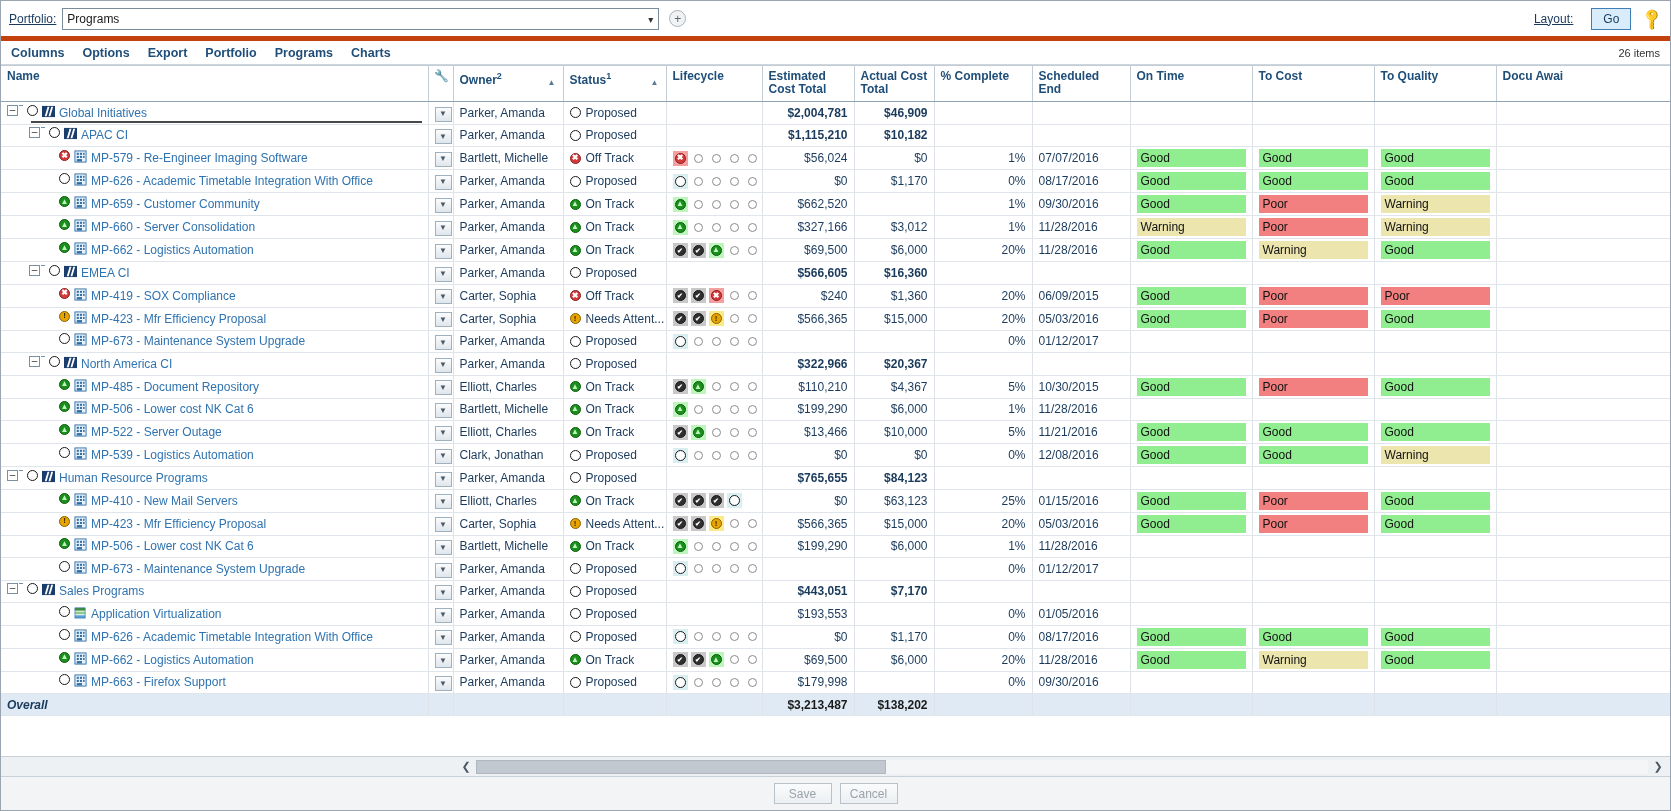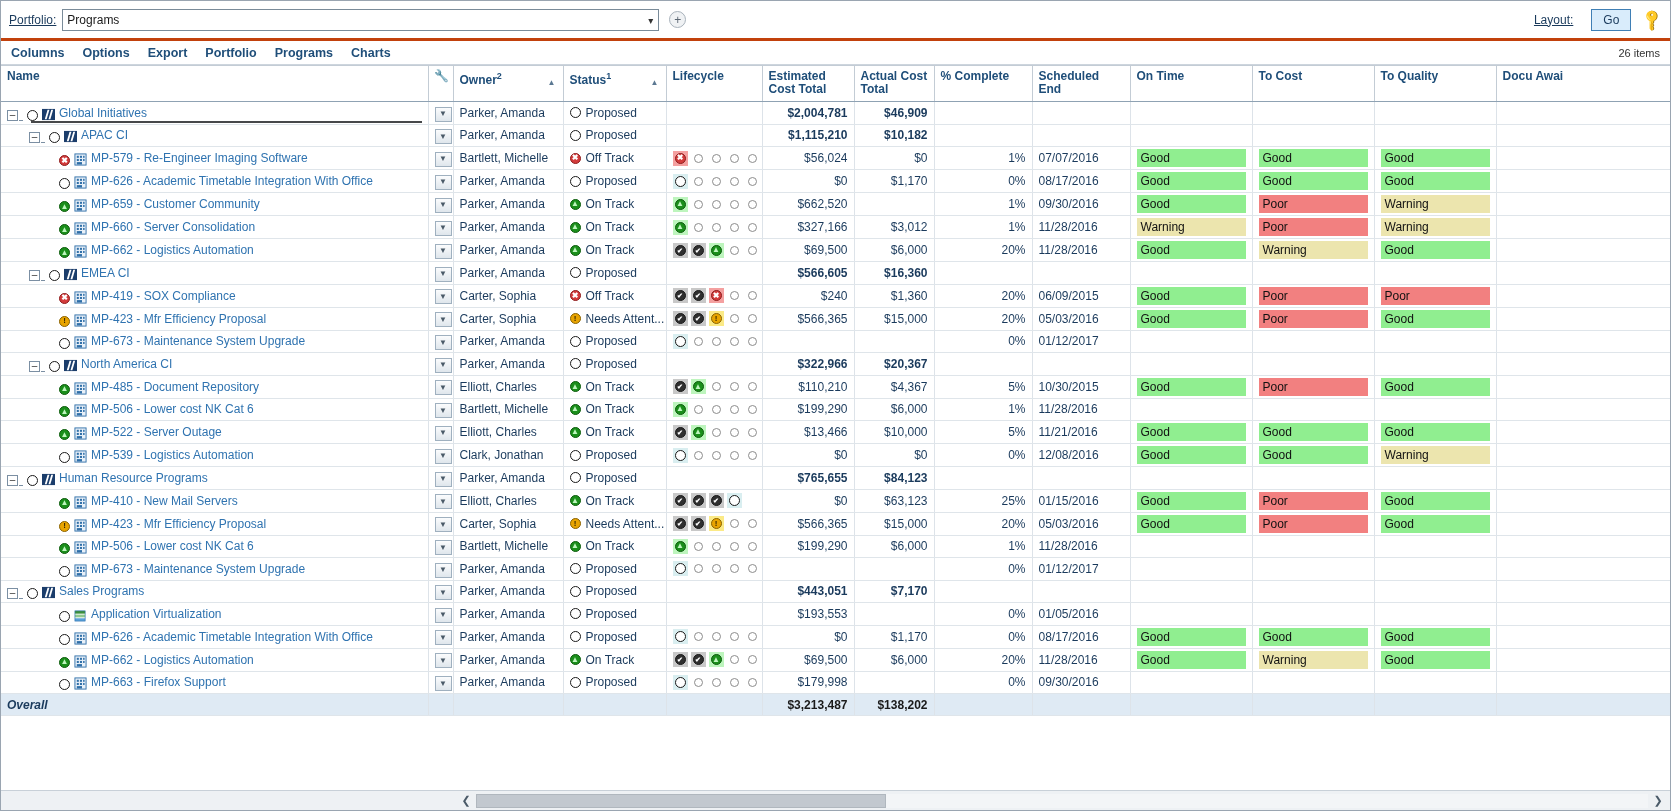--- a/index.html
+++ b/index.html
@@ -18,21 +18,21 @@
     position: relative;
     background: #fff;
     border: 1px solid #9aa5b1;
     display: flex; flex-direction: column;
   }
 
   
   .topbar {
     height: 40px; min-height: 40px;
     display: flex; align-items: center;
-    border-bottom: 3px solid #c2410c;
+    border-bottom: 5px solid #c2410c;
     background: #ffffff;
     padding: 0 8px;
   }
   .field-label {
     font-size: 12px; color: #1a3a5c;
     text-decoration: underline;
     margin-right: 6px; white-space: nowrap;
   }
   .sel-wrap { position: relative; display: inline-block; }
   select.combo {
@@ -130,21 +130,21 @@
   td.c-owner     { color: #2f73b0; }
   td.c-status    { border-bottom: 1px solid #79d279; }
   td.c-lifecycle { padding: 1px 4px; }
   td.c-num       { text-align: right; color: #2f73b0; }
   td.c-numbold   { text-align: right; color: #111; font-weight: bold; }
   td.c-pct       { text-align: right; color: #222; }
   td.c-date      { text-align: left; color: #222; }
   td.c-stat      { padding: 1px 2px; }
 
   
-  .namecell { display: flex; align-items: flex-end; gap: 4px; }
+  .namecell { display: flex; align-items: flex-start; gap: 4px; }
   .expander {
     width: 11px; height: 11px;
     border: 1px solid #7b8fa3; background: #fff;
     display: inline-flex; align-items: center; justify-content: center;
     font-size: 9px; line-height: 1; color: #333;
     cursor: pointer; flex: none;
   }
   .expander::after { content: "\2013"; font-size: 10px; margin-top:-1px;}
   .expander-tail { width: 4px; height:1px; background:#7b8fa3; margin-left:-3px; flex:none;}
   .nm-link { color: #2f73b0; cursor: pointer; }
@@ -1681,14 +1681,18 @@
 
   <div class="hscroll">
     <span class="hscroll-left-pad"></span>
     <span class="arrow">❮</span>
     <span class="track">
       <span class="thumb"></span>
     </span>
     <span class="arrow">❯</span>
   </div>
 
+  <div class="footer">
+    <button class="fbtn">Save</button>
+    <button class="fbtn">Cancel</button>
+  </div>
 
 </div>
 
 </body></html>

